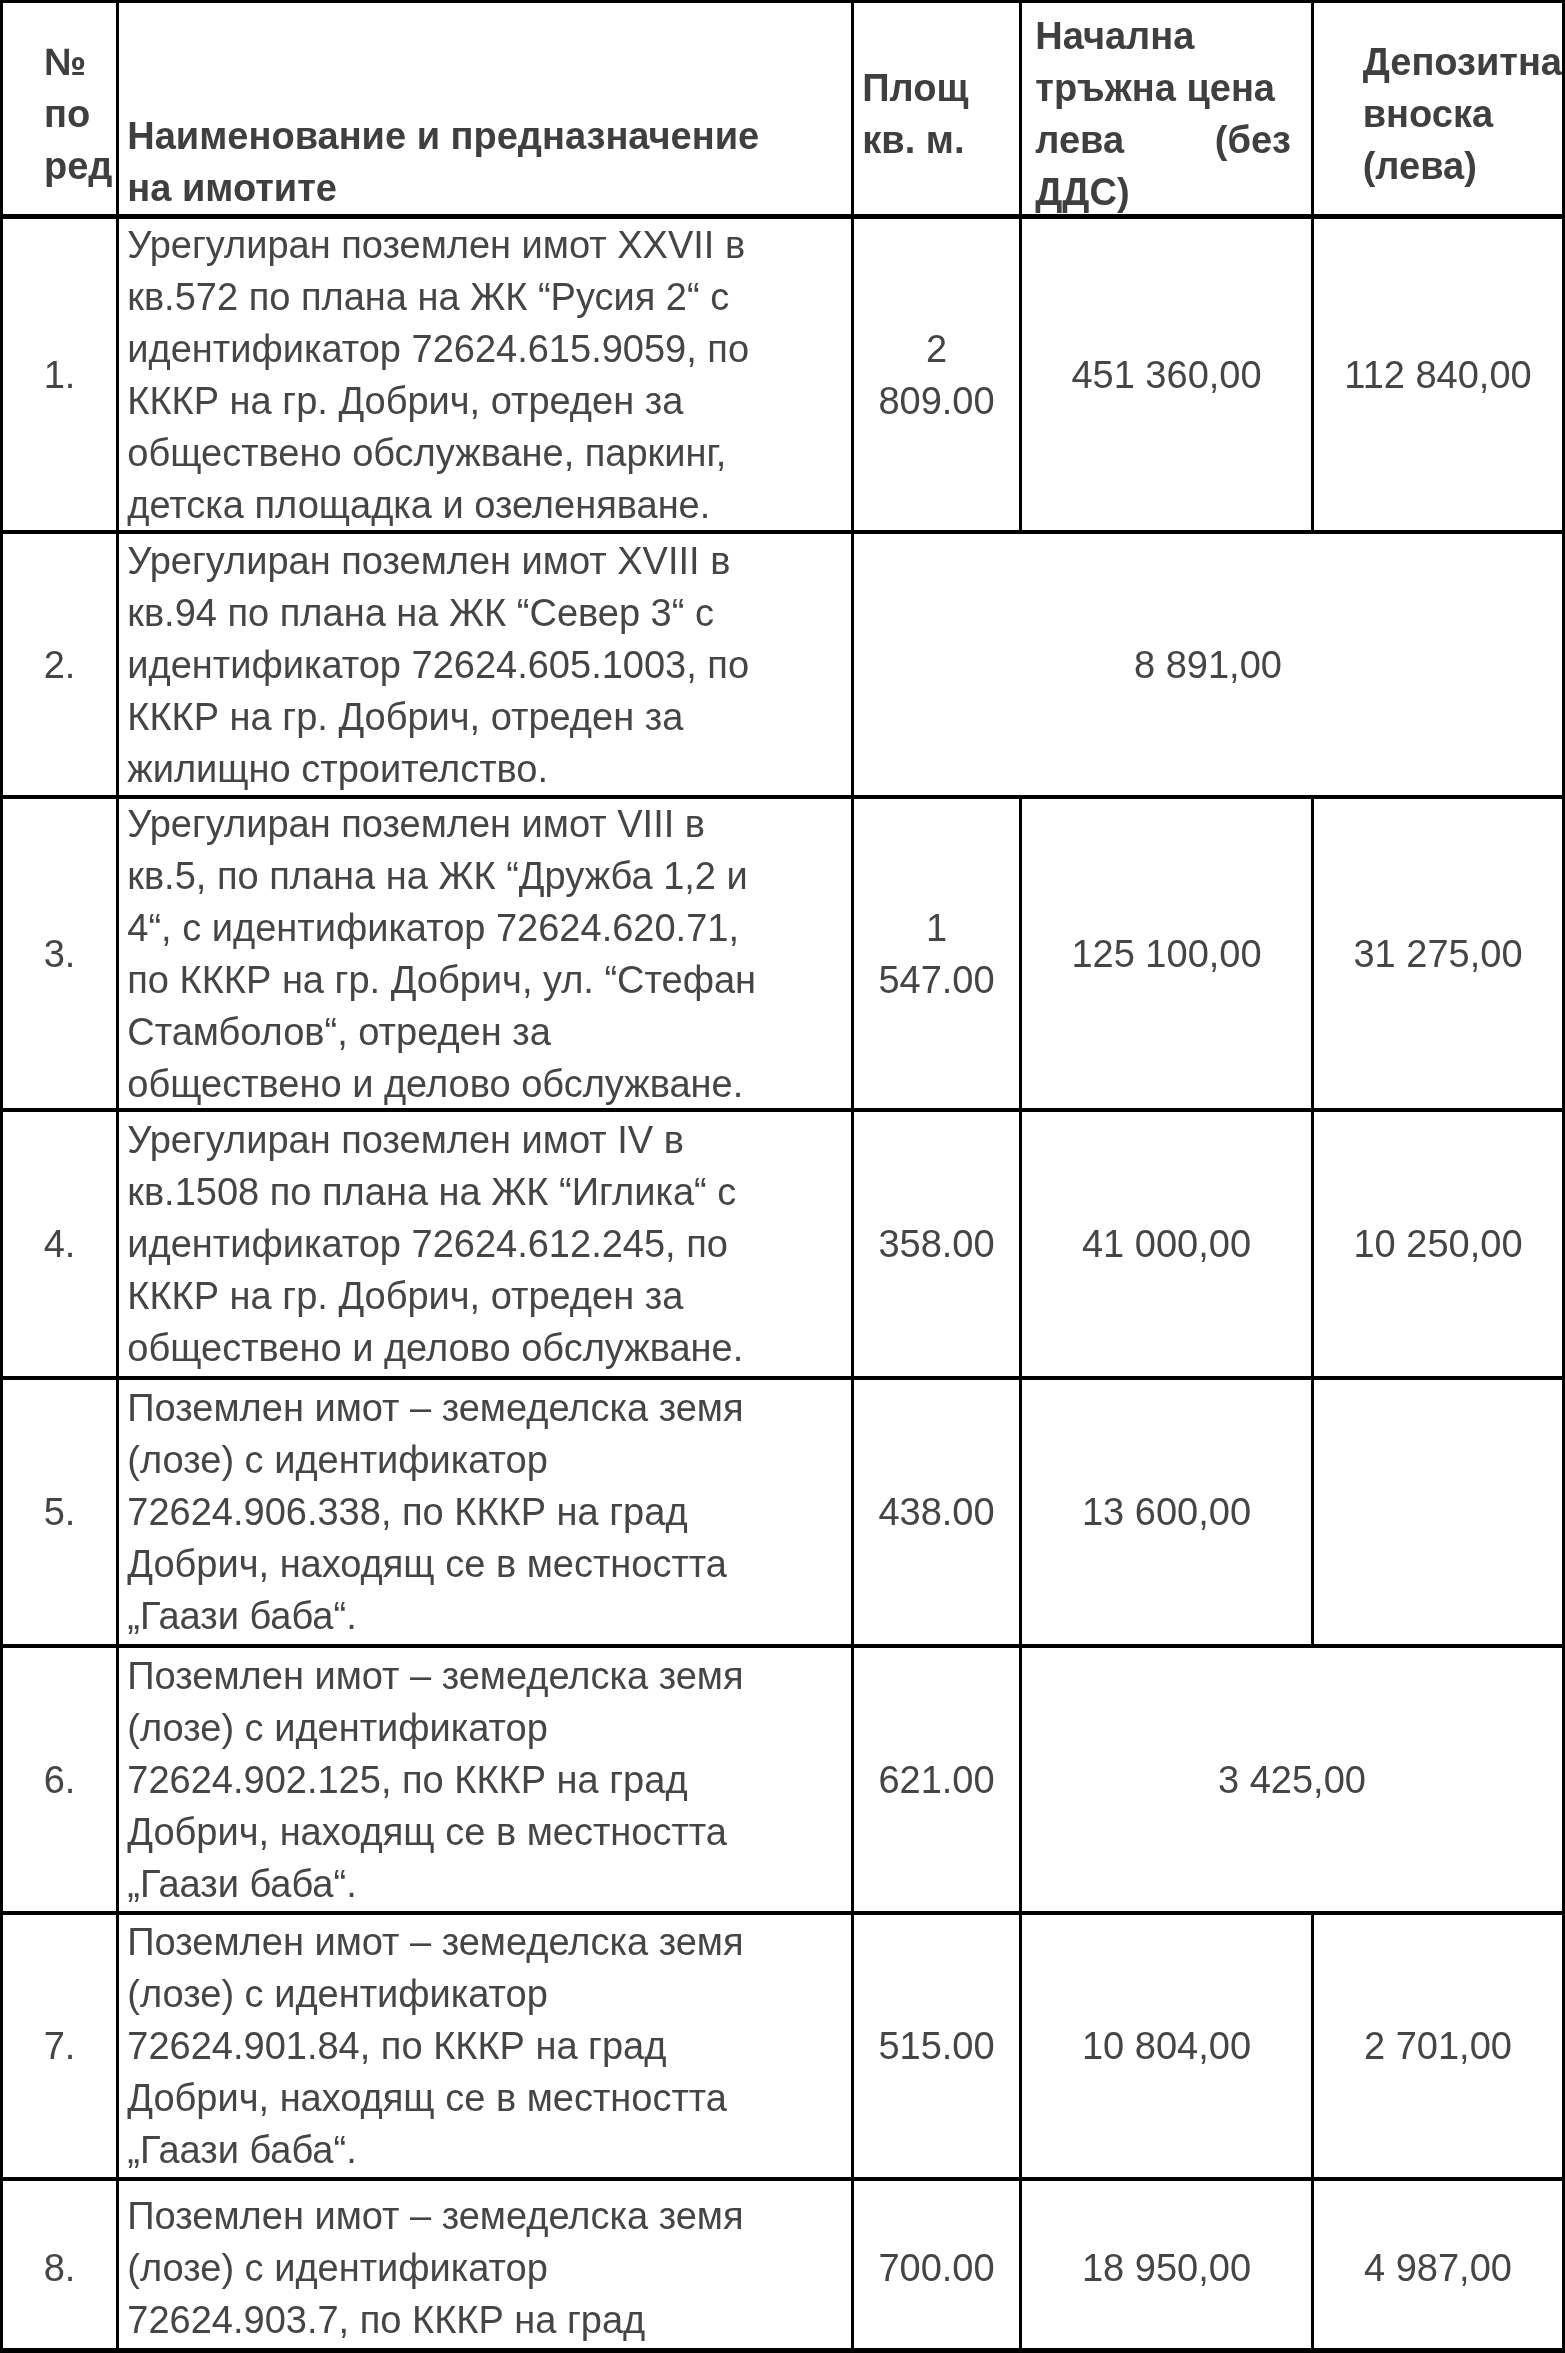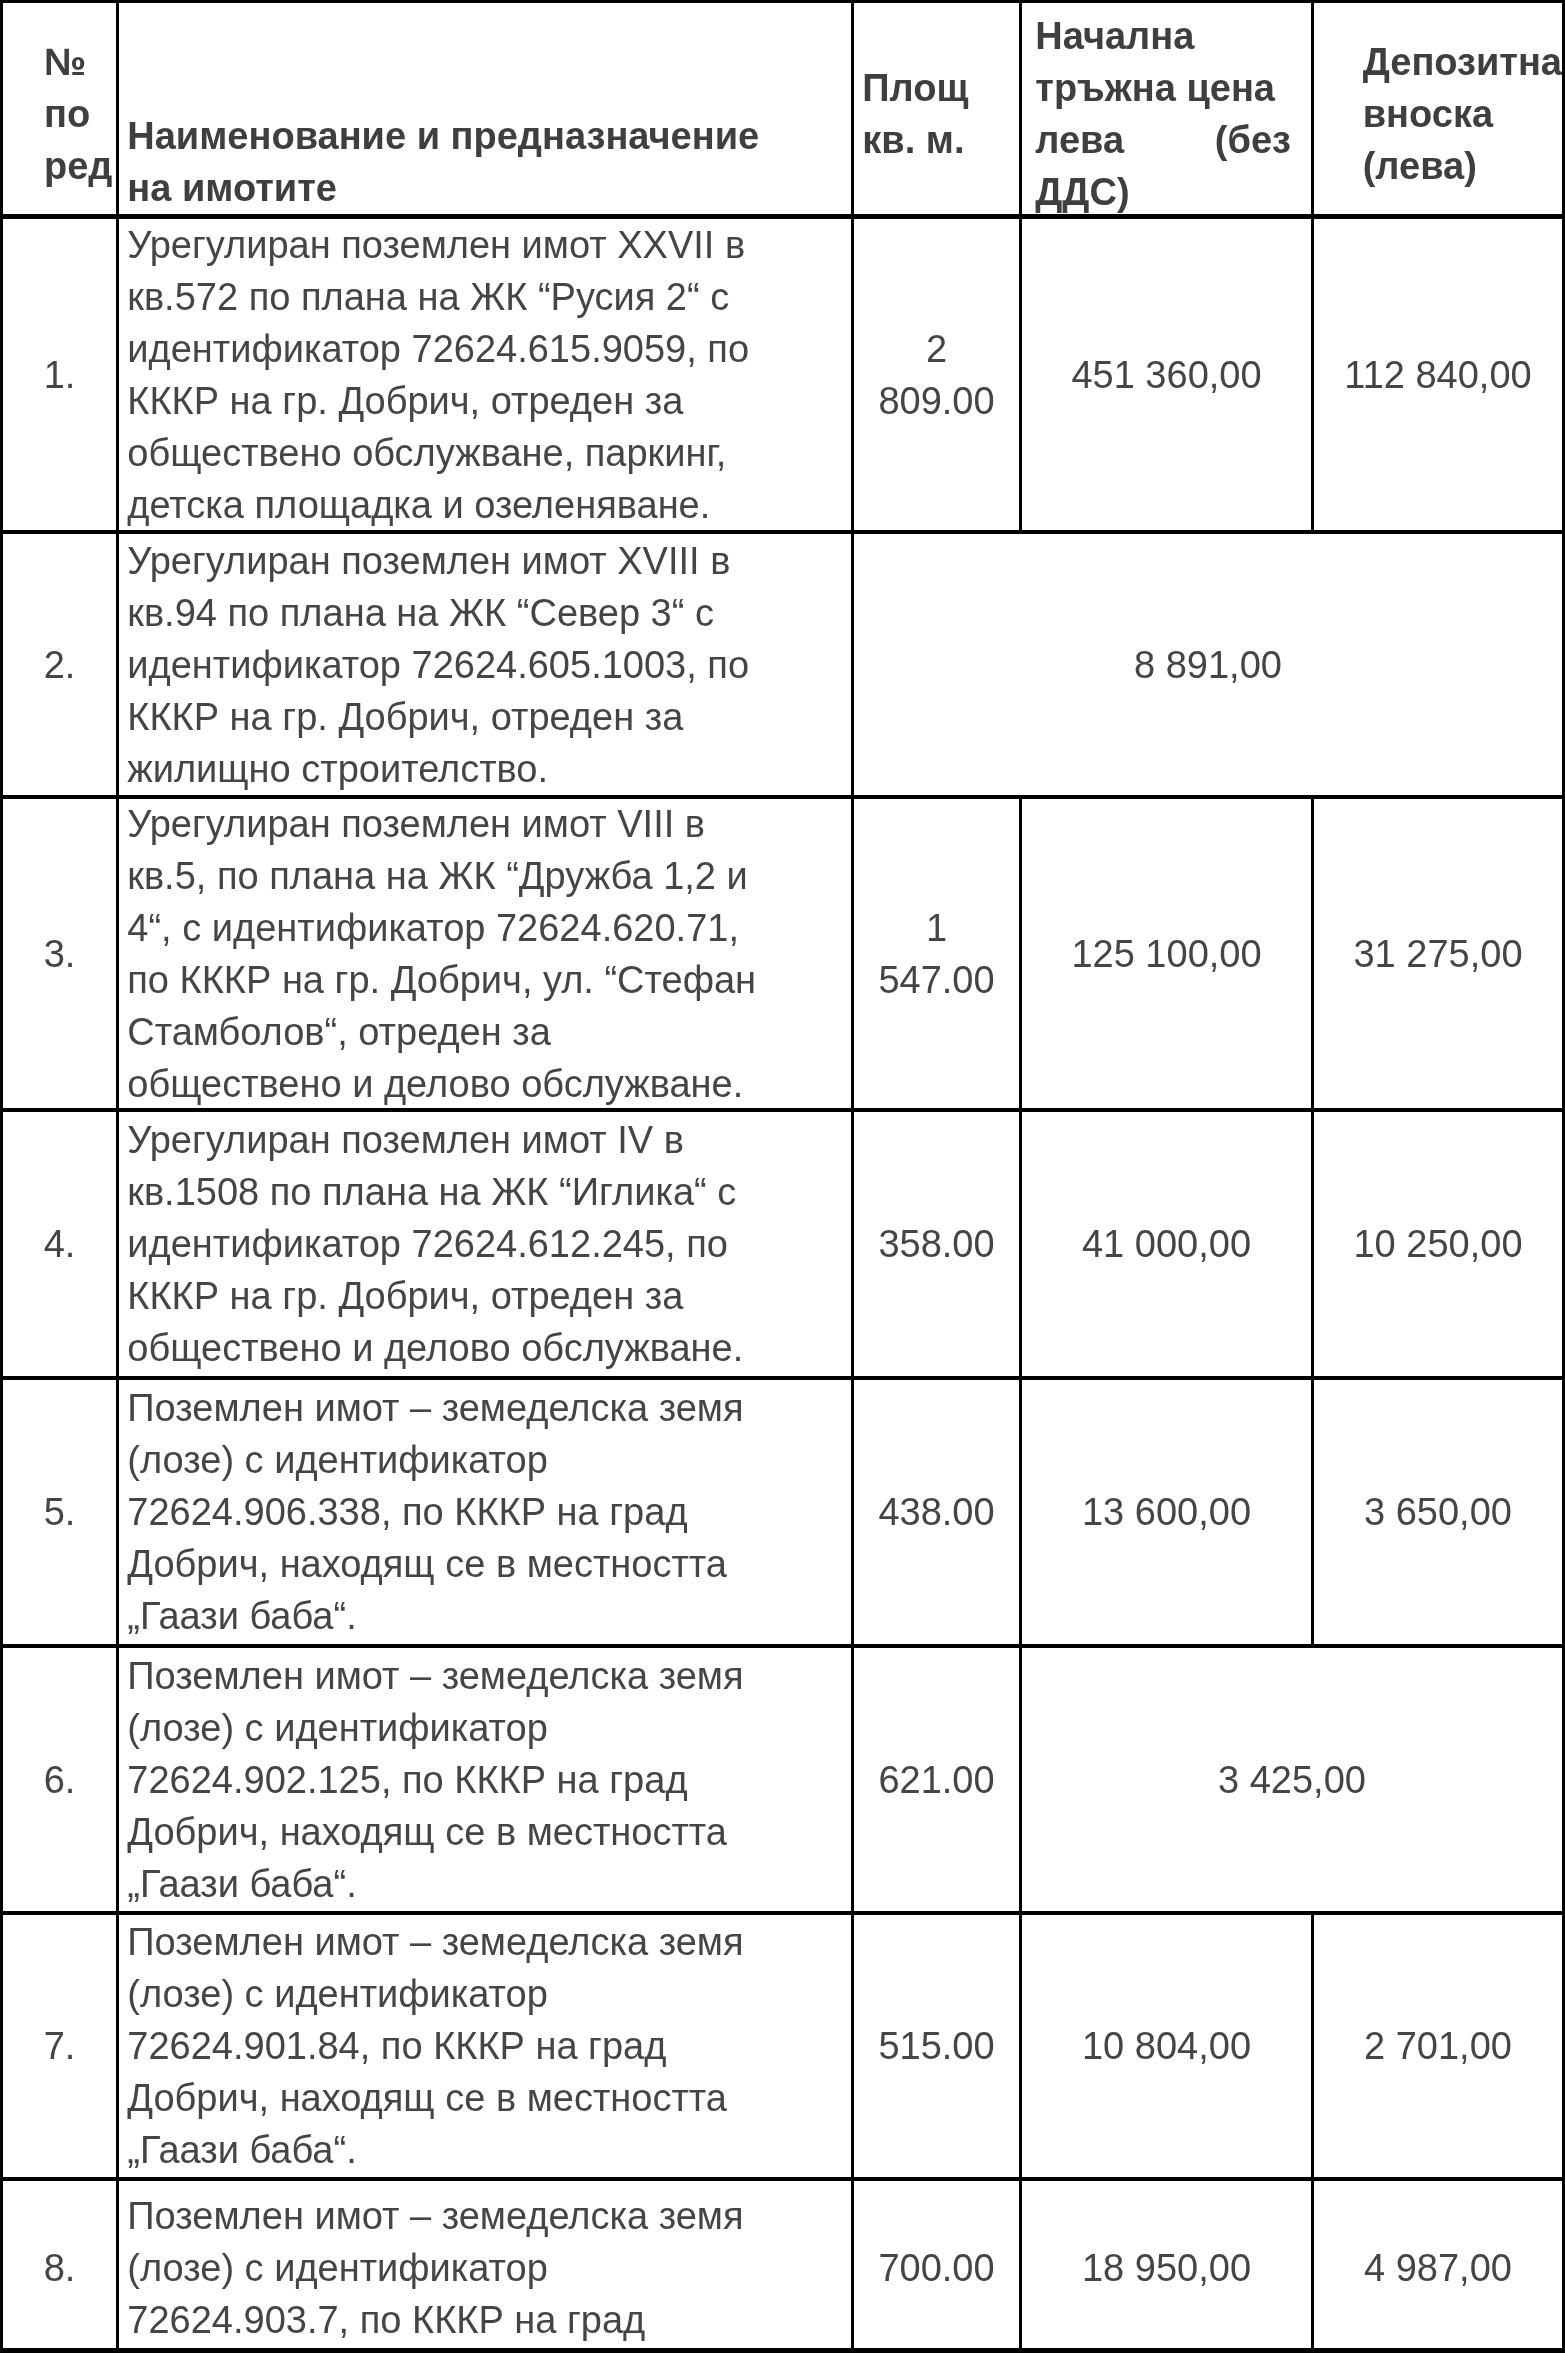--- a/index.html
+++ b/index.html
@@ -169,23 +169,20 @@
 72624.906.338, по КККР на град
 Добрич, находящ се в местността
 „Гаази баба“.</div>
         </div>
       <div class="cell c3">
           <div class="pre">438.00</div>
         </div>
       <div class="cell c4">
           <div class="pre">13 600,00</div>
         </div>
-      <div class="cell c5">
-          <div class="pre">3 650,00</div>
-        </div>
     </div>
 
     <div class="row r6">
       <div class="cell c1">
           <div class="pre">6.</div>
         </div>
       <div class="cell c2">
           <div class="pre">Поземлен имот – земеделска земя
 (лозе) с идентификатор
 72624.902.125, по КККР на град

